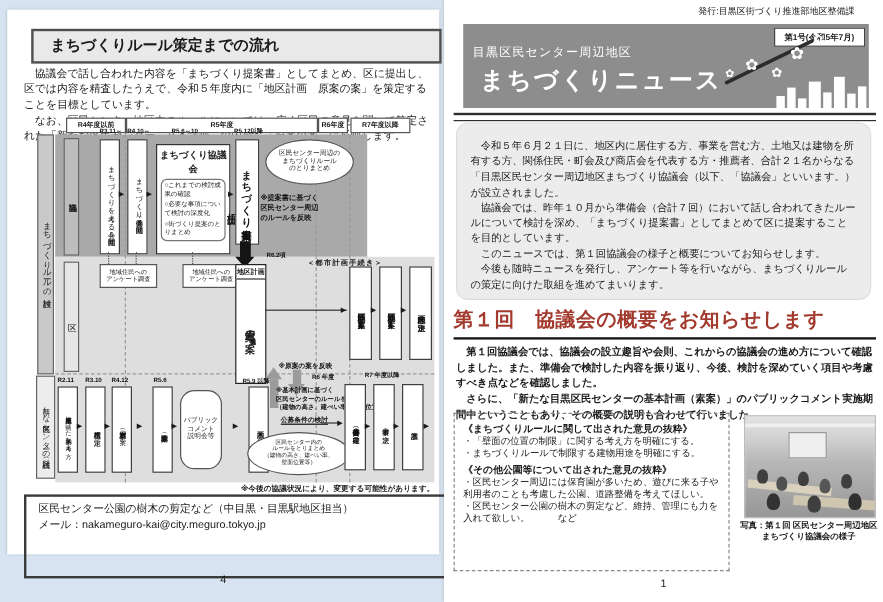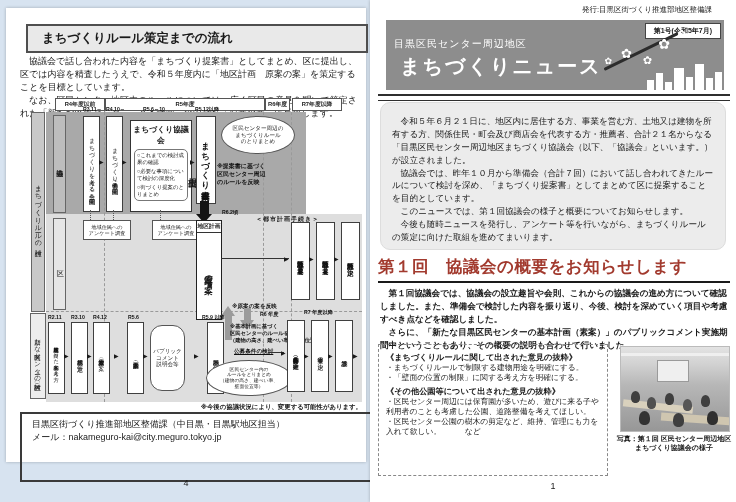--- a/index.html
+++ b/index.html
@@ -236,21 +236,21 @@
   </div>
   <span class="arrow-r" style="left:298px;top:344px;">▶</span>
   <div class="vbox" style="left:305px;top:312px;width:16px;height:70px;font-size:5.8px;">事業者の決定</div>
   <span class="arrow-r" style="left:322px;top:344px;">▶</span>
   <div class="vbox" style="left:329px;top:312px;width:16px;height:70px;font-size:6px;">基本設計</div>
   <span class="arrow-r" style="left:347px;top:344px;">▶</span>
 
   <div class="abs" style="left:140px;top:395px;width:216px;text-align:right;font-size:6.4px;font-weight:bold;">※今後の協議状況により、変更する可能性があります。</div>
 
   <div class="abs contact">
-    <div>目黒区街づくり推進部地区整備課（中目黒・目黒駅地区担当）</div>
+    <div>区民センター公園の樹木の剪定など（中目黒・目黒駅地区担当）</div>
     <div>メール：nakameguro-kai@city.meguro.tokyo.jp</div>
   </div>
 
   <div class="pagenum" style="top:470px;">4</div>
 </div>
 
 <div class="page" id="right-page">
 
   <div class="abs publisher">発行:目黒区街づくり推進部地区整備課</div>
 
@@ -284,22 +284,22 @@
 　このニュースでは、第１回協議会の様子と概要についてお知らせします。
 　今後も随時ニュースを発行し、アンケート等を行いながら、まちづくりルールの策定に向けた取組を進めてまいります。</div>
   </div>
 
   <div class="abs sec-heading">第１回　協議会の概要をお知らせします</div>
   <div class="abs sec-body pre">　第１回協議会では、協議会の設立趣旨や会則、これからの協議会の進め方について確認しました。また、準備会で検討した内容を振り返り、今後、検討を深めていく項目や考慮すべき点などを確認しました。
 　さらに、「新たな目黒区民センターの基本計画（素案）」のパブリックコメント実施期間中ということもあり、その概要の説明も合わせて行いました。</div>
 
   <div class="abs opinions">
     <div class="op-title">《まちづくりルールに関して出された意見の抜粋》</div>
+    <div class="op-item">・「壁面の位置の制限」に関する考え方を明確にする。</div>
     <div class="op-item">・まちづくりルールで制限する建物用途を明確にする。</div>
-    <div class="op-item">・「壁面の位置の制限」に関する考え方を明確にする。</div>
     <div class="op-title">《その他公園等について出された意見の抜粋》</div>
     <div class="op-item">・区民センター周辺には保育園が多いため、遊びに来る子や利用者のことも考慮した公園、道路整備を考えてほしい。</div>
     <div class="op-item">・区民センター公園の樹木の剪定など、維持、管理にも力を入れて欲しい。　　　など</div>
   </div>
 
   <div class="abs photo">
     <div class="beam"></div>
     <div class="screen"></div>
     <div class="table1"></div>
     <div class="table2"></div>

